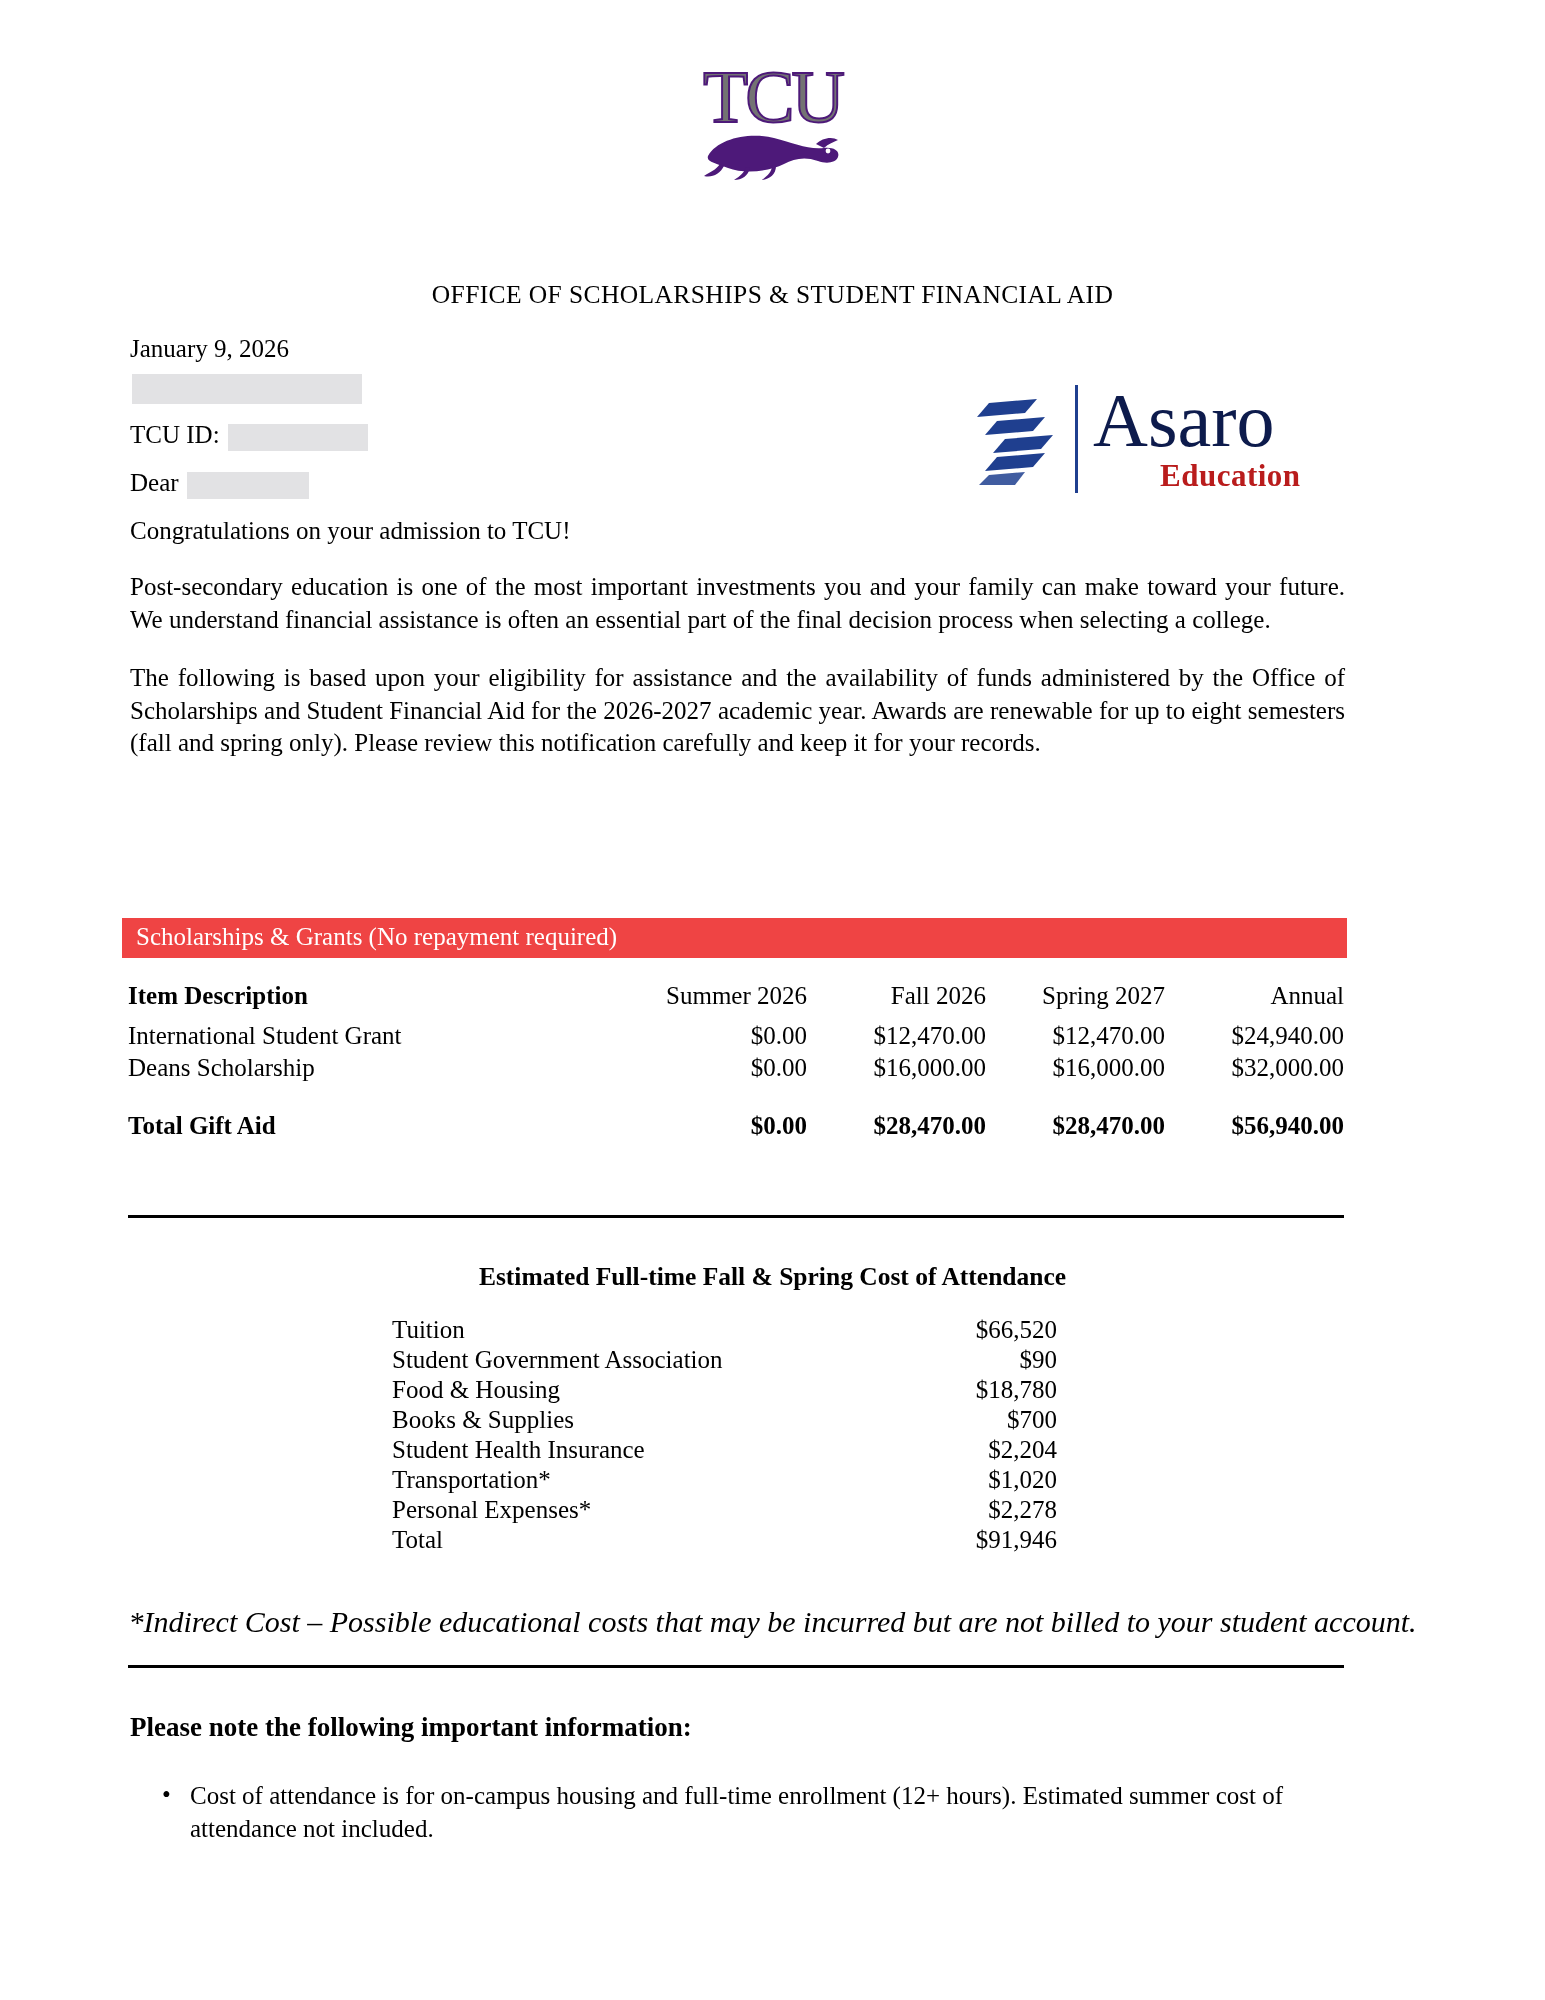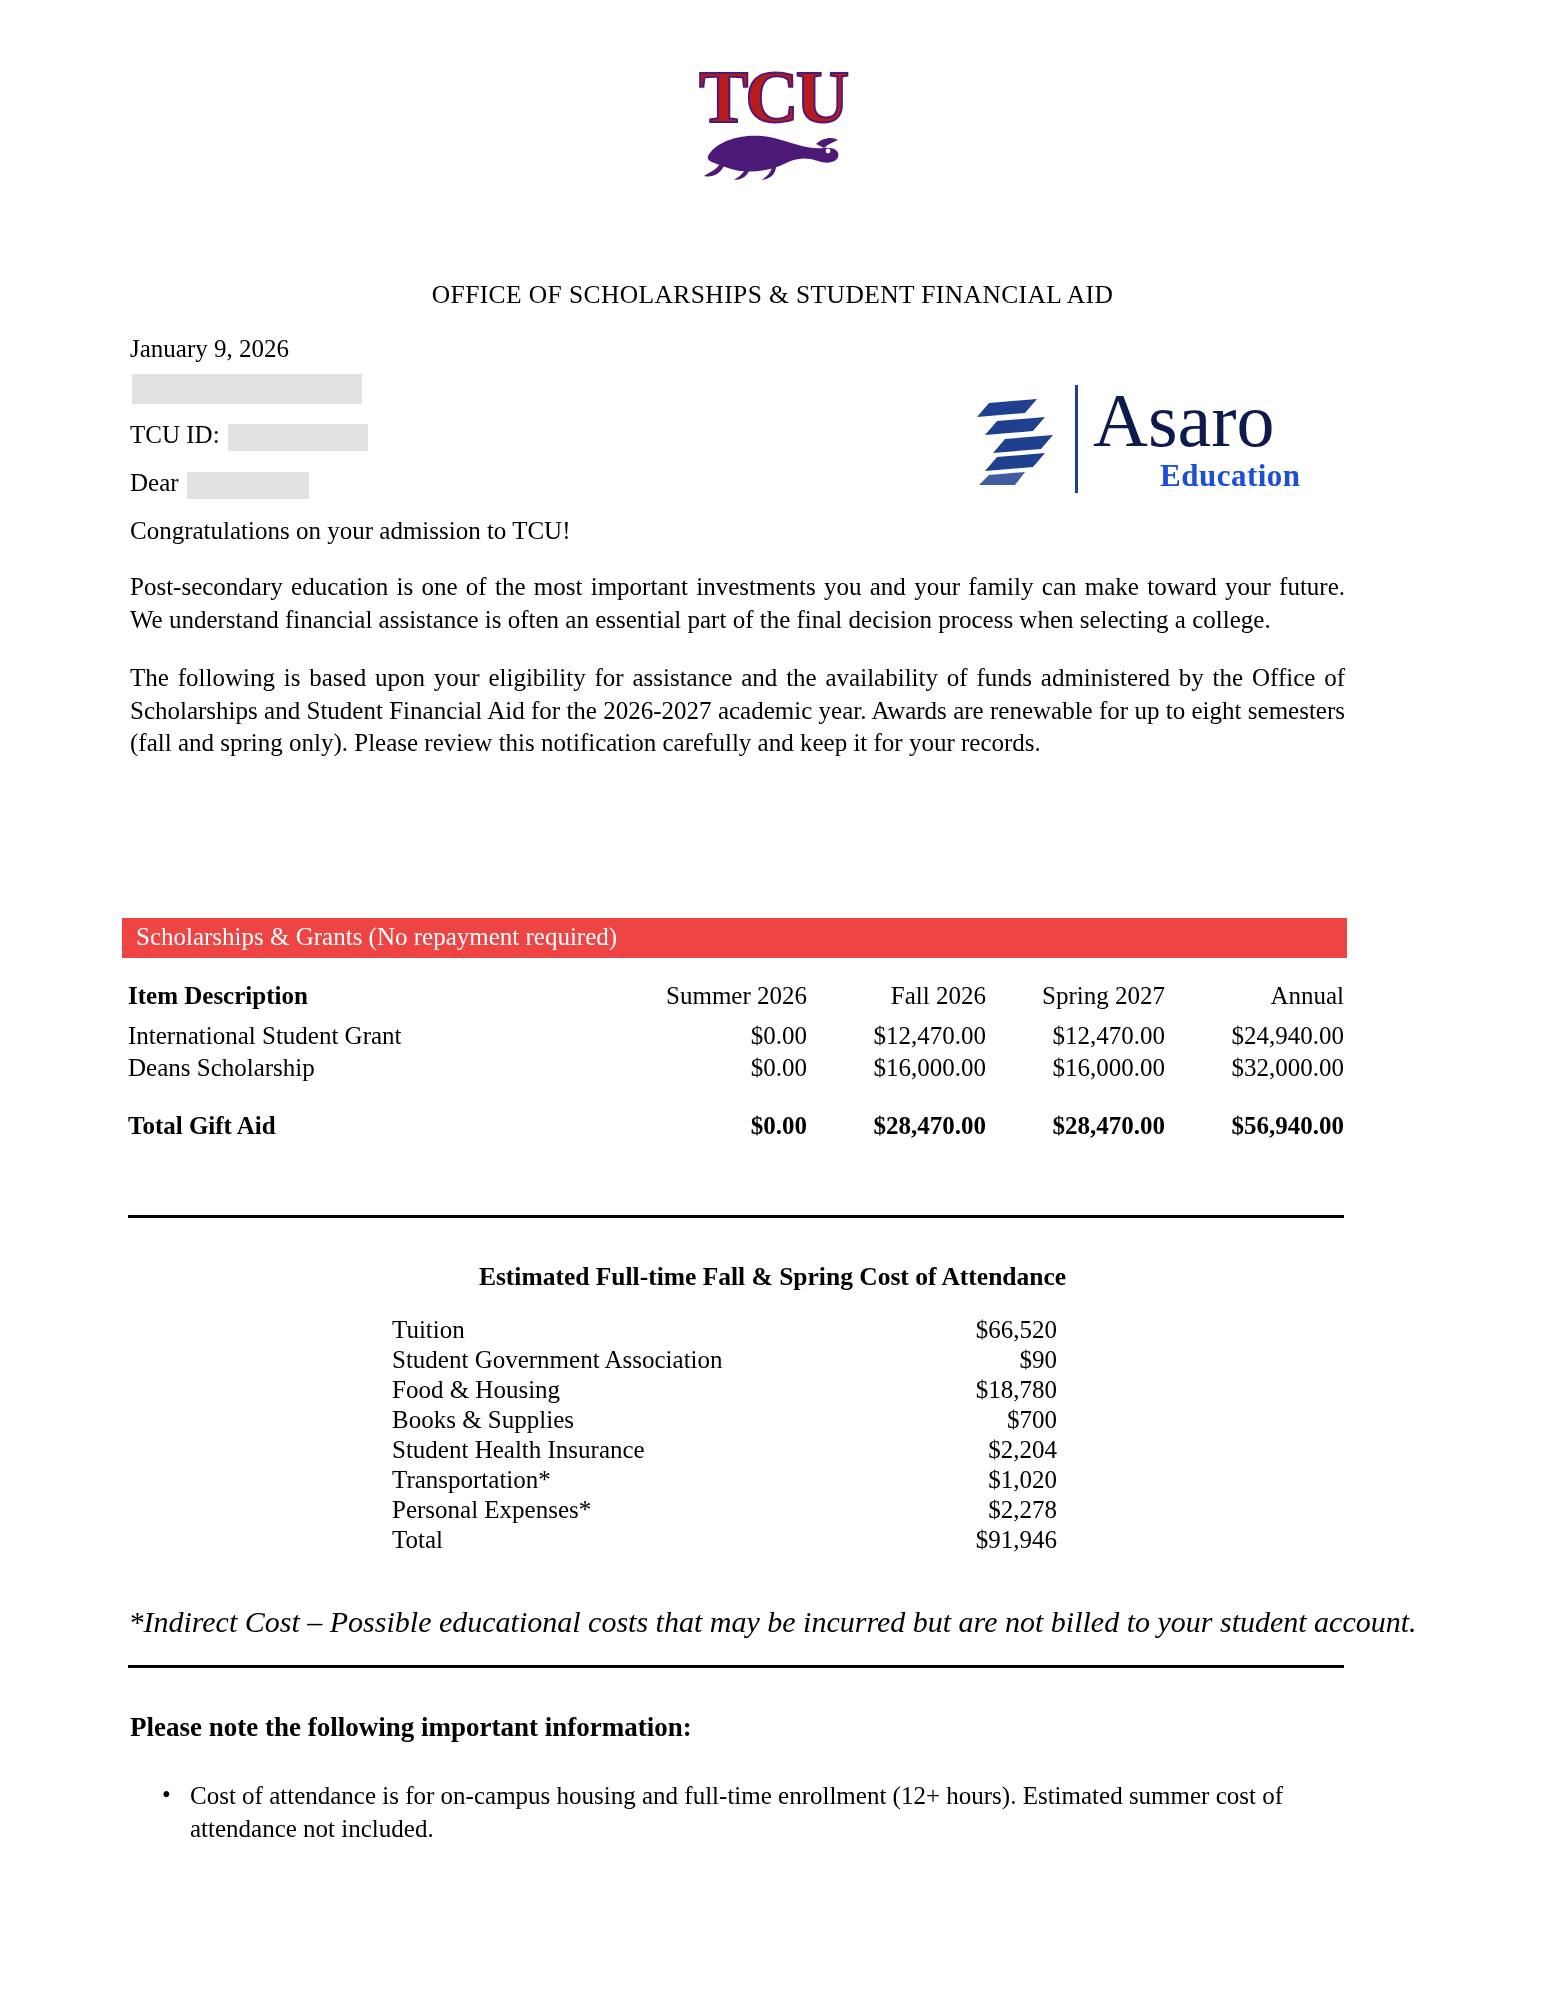--- a/index.html
+++ b/index.html
@@ -32,24 +32,24 @@
     text-align: center;
   }
   .tcu-logo {
     display: inline-block;
     width: 190px;
     height: 135px;
     position: relative;
   }
   .tcu-letters {
     font-family: "Liberation Serif", serif;
-    font-weight: bold;
+    font-weight: normal;
     font-size: 74px;
     letter-spacing: -3px;
-    color: #b91c1c;
+    color: #737373;
     line-height: 0.95;
     -webkit-text-stroke: 2px #4d1979;
   }
   .tcu-frog {
     margin-top: -6px;
     color: #4d1979;
     font-size: 52px;
     line-height: 1;
   }
   .tcu-frog svg { display:block; margin: 0 auto; }
@@ -135,21 +135,21 @@
     color: #0d1b4c;
     letter-spacing: 0px;
   }
   .asaro-sub {
     position: absolute;
     left: 185px;
     top: 73px;
     font-family: "Liberation Serif", serif;
     font-weight: bold;
     font-size: 31px;
-    color: #1d4ed8;
+    color: #b91c1c;
     letter-spacing: 0.5px;
     text-align: center;
   }
 
   
   .purple-bar {
     position: absolute;
     left: 122px;
     top: 918px;
     width: 1225px;

